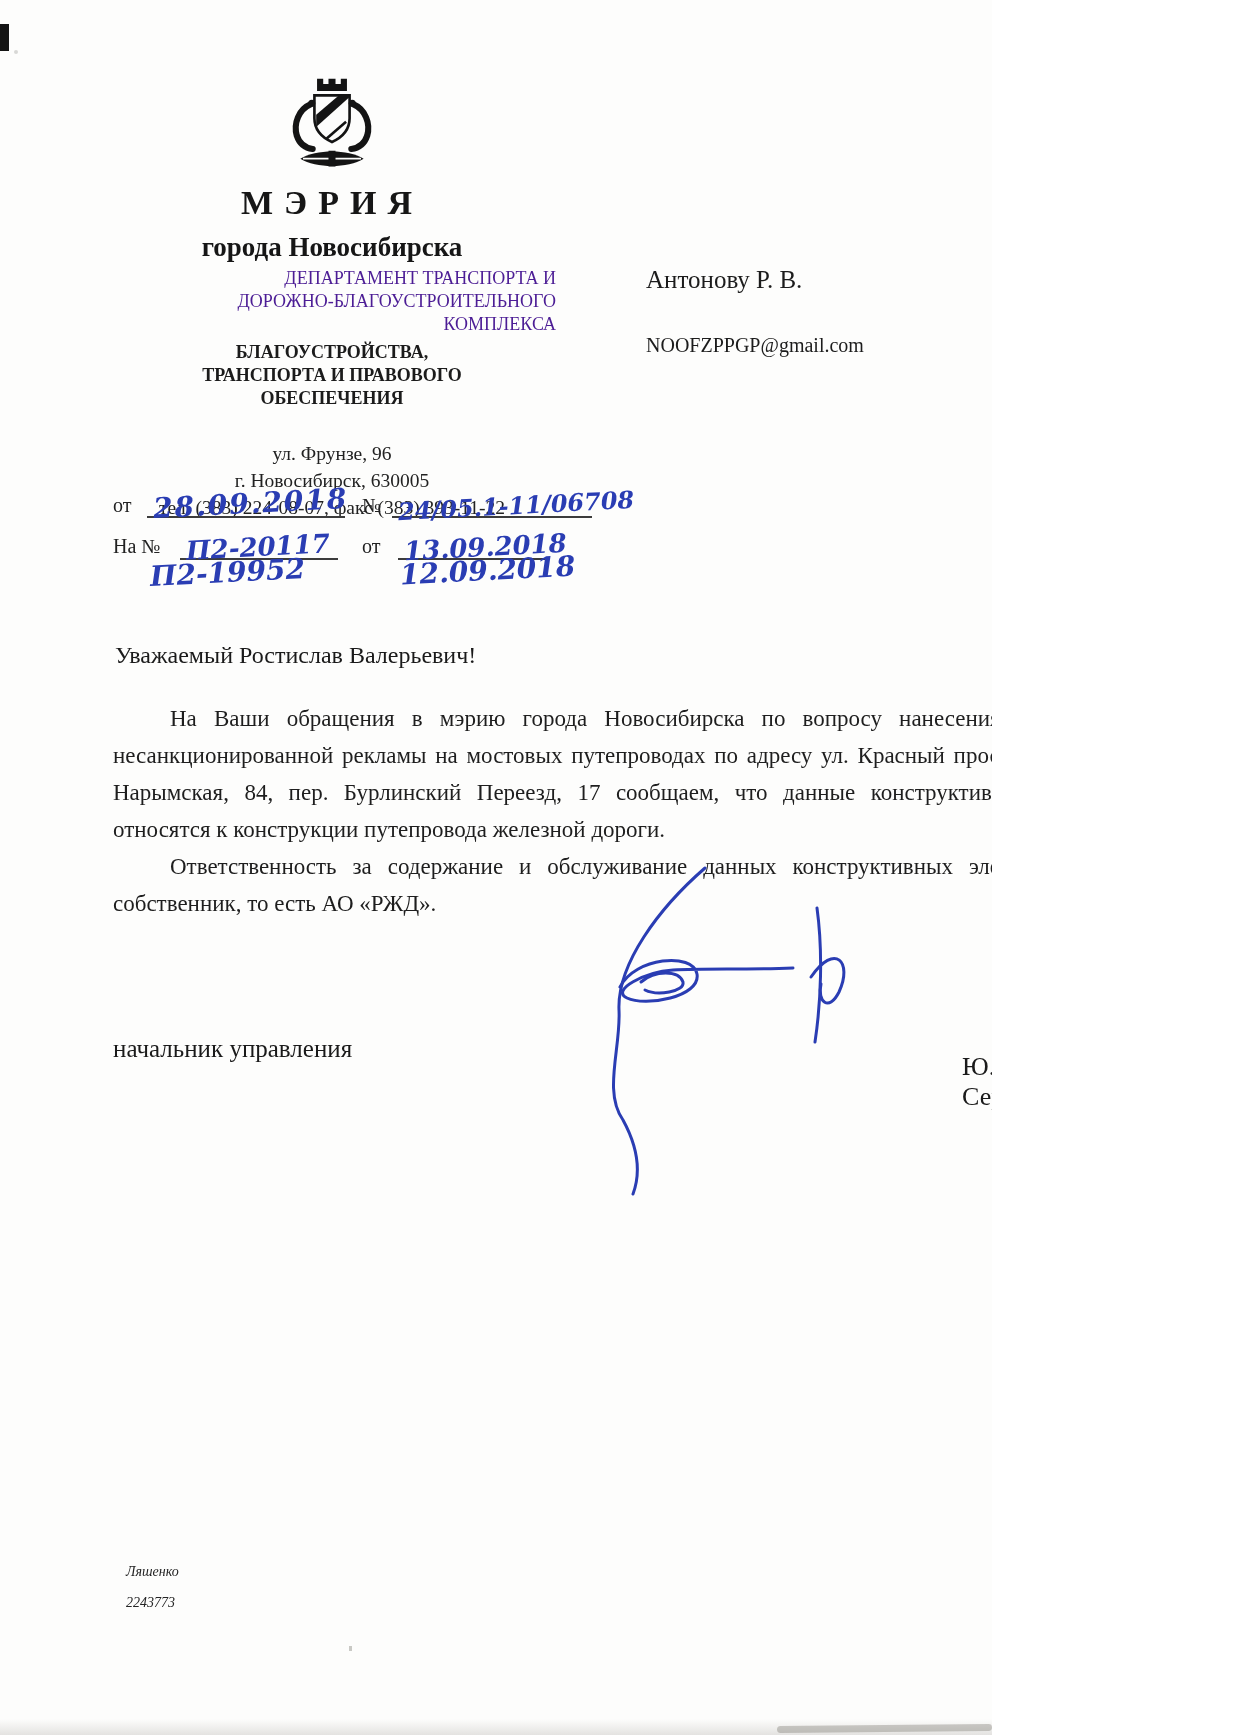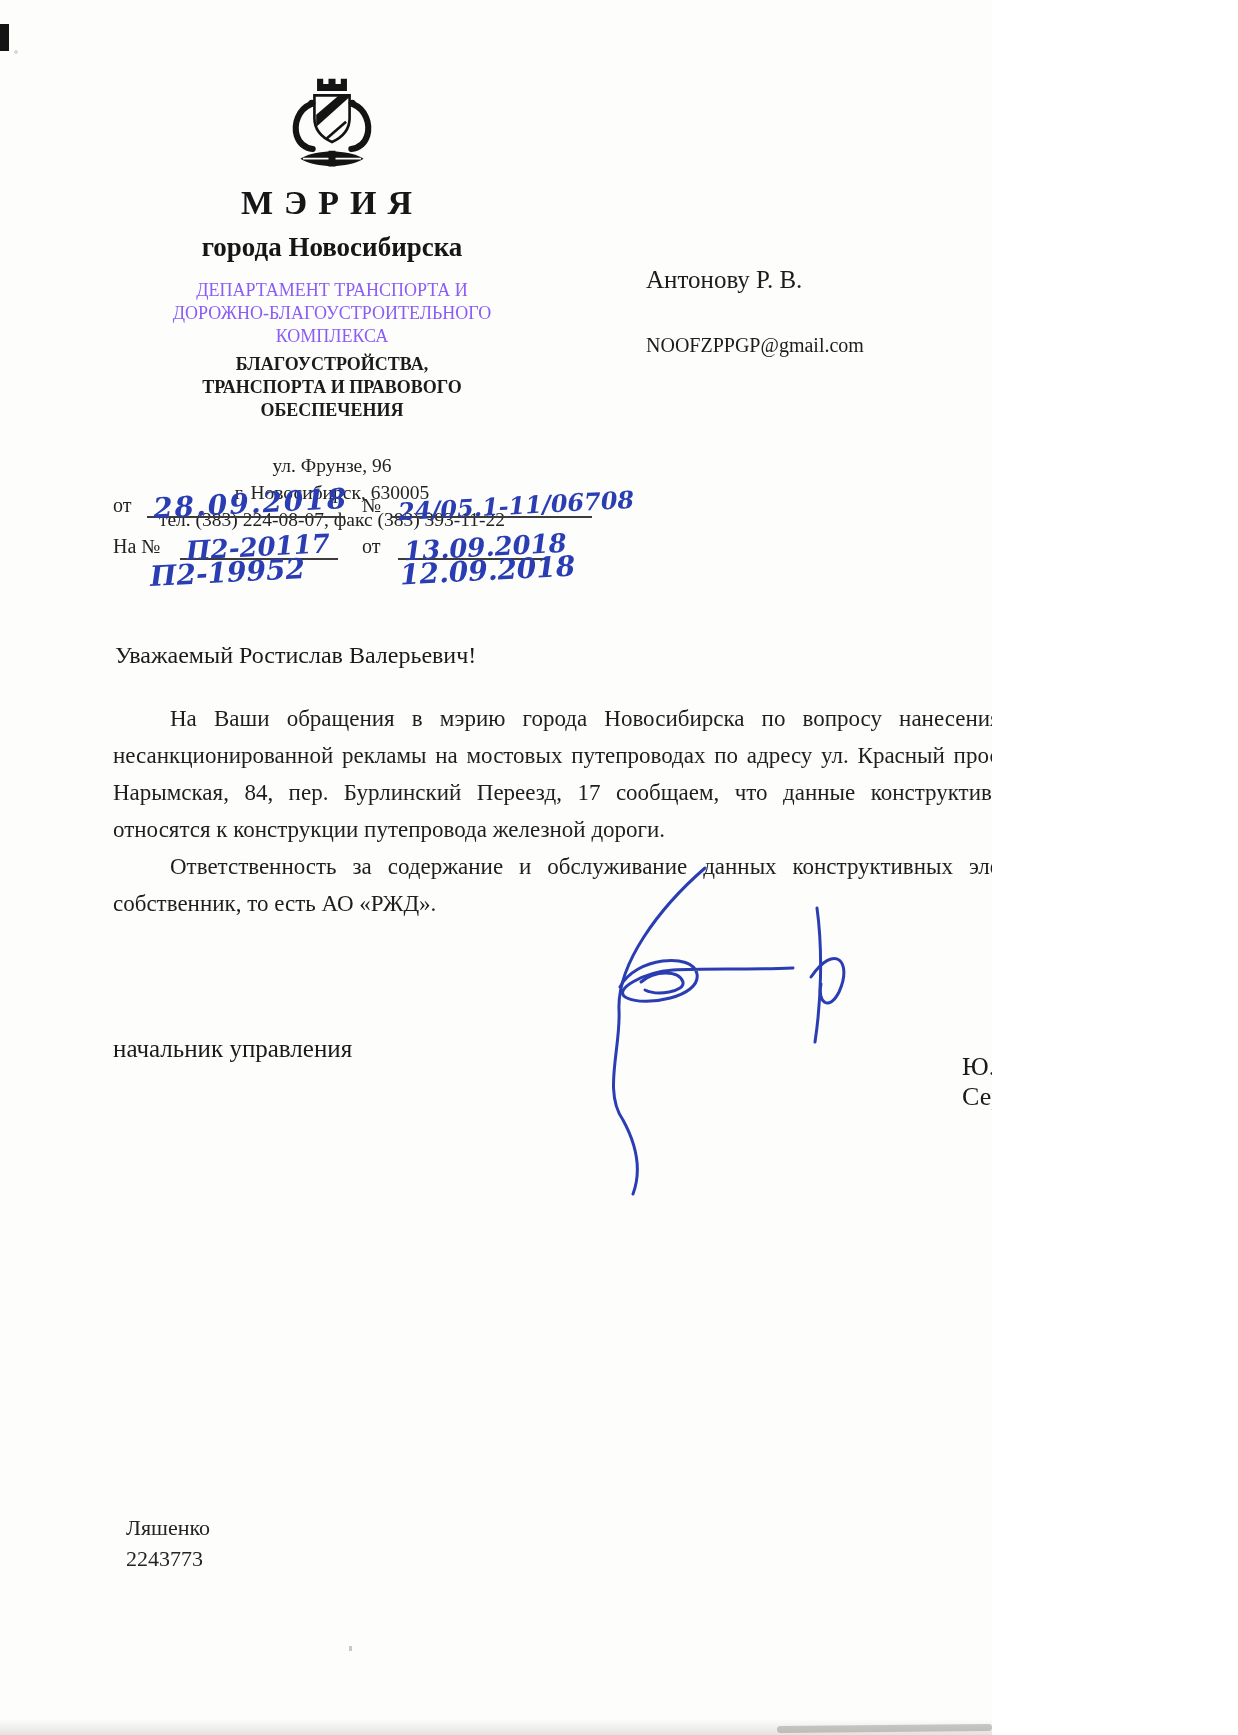--- a/index.html
+++ b/index.html
@@ -5,21 +5,21 @@
   html,body{margin:0;padding:0;background:#ffffff;}
   .page{
     position:relative;width:992px;height:1735px;background:#fdfdfc;
     font-family:"Liberation Serif","DejaVu Serif",serif;color:#1e1e1e;overflow:hidden;
   }
   
   .letterhead{position:absolute;left:108px;top:76px;width:448px;text-align:center;}
   .emblem{display:inline-block;width:88px;height:102px;}
   .org-title{font-size:34px;font-weight:bold;letter-spacing:11px;margin-top:2px;color:#161616;}
   .org-subtitle{font-size:27px;font-weight:bold;margin-top:10px;color:#161616;}
-  .dept{font-size:18px;line-height:23px;margin-top:16px;color:#8b5cf6;}
+  .dept{font-size:18px;line-height:23px;margin-top:4px;color:#4c1d95;text-align:right;}
   .division{font-size:18px;font-weight:bold;line-height:23px;margin-top:5px;color:#1b1b1b;}
   .address{font-size:19.5px;line-height:27px;margin-top:30px;color:#222;}
   
   .ref-label{position:absolute;font-size:20px;color:#222;}
   .blank{position:absolute;border-bottom:2px solid #3c3c3c;height:42px;}
   .hand{
     font-family:"DejaVu Serif","Liberation Serif",serif;font-style:italic;font-weight:bold;
     color:#2a3db3;white-space:nowrap;display:inline-block;
   }
   .blank .hand{position:absolute;left:6px;bottom:-4px;transform:rotate(-3deg);}
@@ -29,21 +29,21 @@
   .recipient .email{margin-top:40px;font-size:20px;}
   
   .salutation{position:absolute;left:115px;top:642px;width:1020px;text-align:left;font-size:24px;color:#1a1a1a;}
   .body-text{position:absolute;left:113px;top:700px;width:1026px;font-size:23px;line-height:37px;text-align:justify;}
   .body-text p{margin:0;text-indent:57px;}
   
   .sig-pos{position:absolute;left:113px;top:1030px;font-size:25px;line-height:38px;color:#1a1a1a;}
   .sig-name{position:absolute;left:962px;top:1052px;font-size:26px;color:#1a1a1a;}
   .sig-ink{position:absolute;left:545px;top:842px;width:320px;height:365px;}
   
-  .footer{position:absolute;left:126px;top:1512px;font-size:22px;line-height:31px;color:#242424;}
+  .footer{position:absolute;left:126px;top:1556px;font-size:14px;line-height:31px;color:#242424;font-style:italic;}
   
   .corner-mark{position:absolute;left:0;top:24px;width:9px;height:27px;background:#141414;}
   .corner-dot{position:absolute;left:14px;top:50px;width:4px;height:4px;background:#d8d8d6;border-radius:50%;}
   .speck{position:absolute;left:349px;top:1646px;width:3px;height:5px;background:#c9c9c5;}
   .bottom-shade{position:absolute;left:0;bottom:0;width:100%;height:16px;
     background:linear-gradient(to bottom,rgba(0,0,0,0),rgba(96,90,82,0.16));}
   .bottom-smudge{position:absolute;right:0;bottom:3px;width:215px;height:7px;
     background:rgba(84,78,70,0.28);border-radius:4px;transform:rotate(-0.5deg);}
 </style>
 </head>

